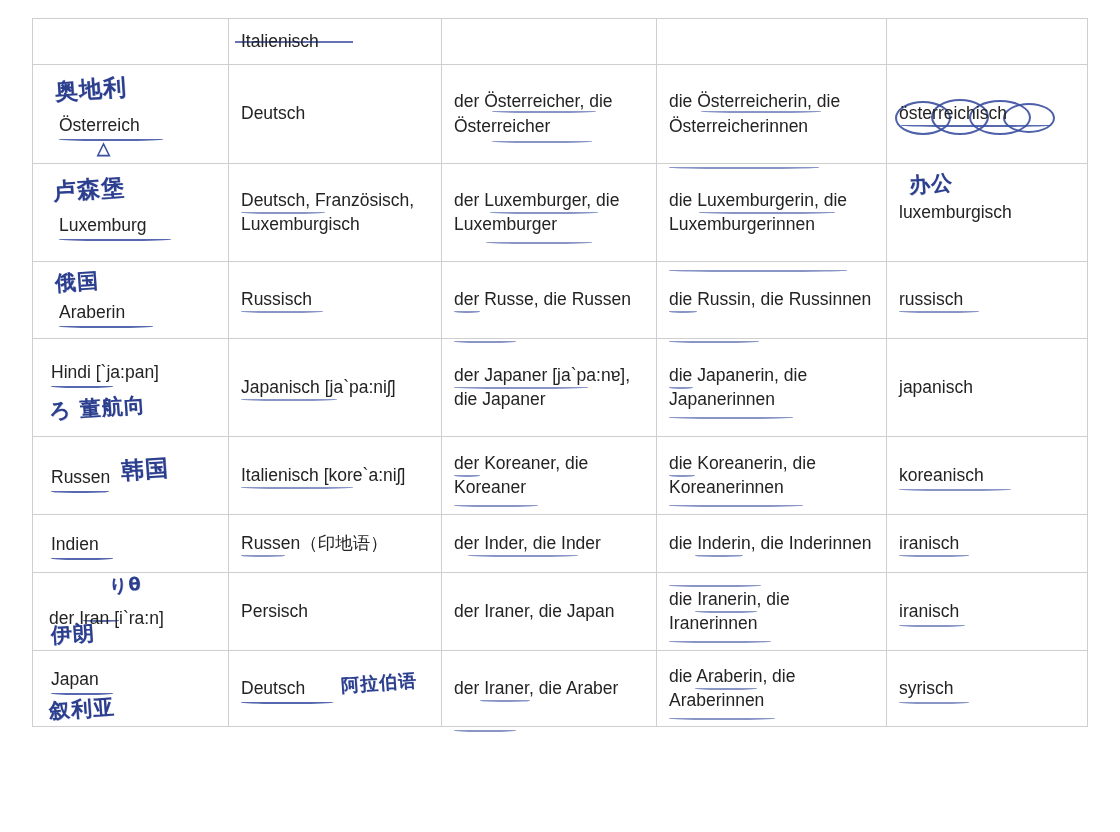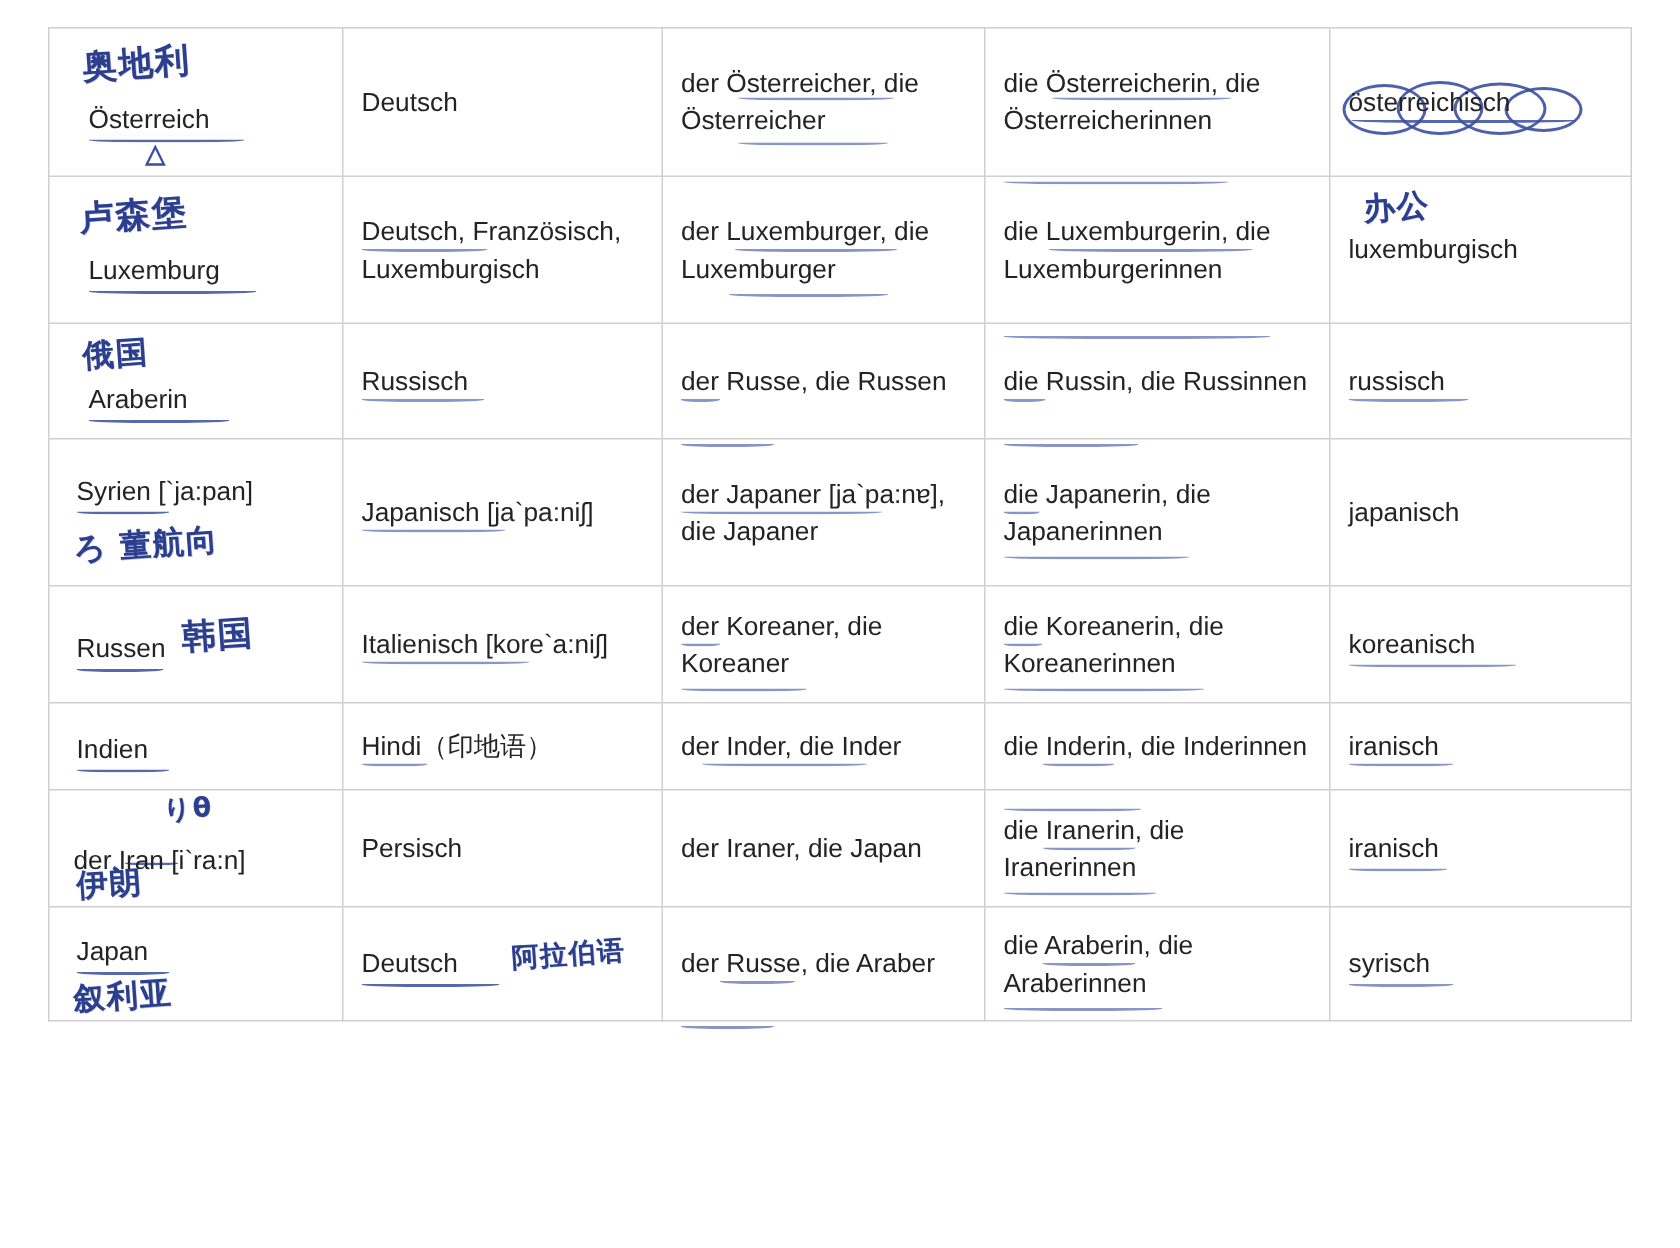--- a/index.html
+++ b/index.html
@@ -121,20 +121,34 @@
   <table class="vocab">
     <colgroup>
       <col class="c1">
         <col class="c2">
         <col class="c3">
         <col class="c4">
         <col class="c5">
     </colgroup>
     <tbody>
 
+      <tr style="height:34px">
+        <td></td>
+        <td>
+          <span class="cell-inner">
+            <span class="strike-word">
+              <span class="lbl">Italienisch</span>
+              <span class="strike-line"></span>
+            </span>
+          </span>
+        </td>
+        <td></td>
+        <td></td>
+        <td></td>
+      </tr>
 
       <tr style="height:99px">
         <td>
           <span class="cell-inner" style="display:block;height:74px">
             <span class="ink big cjk" style="left:10px;top:-4px">奥地利</span>
             <span class="lbl" style="position:absolute;left:14px;top:36px">Österreich</span>
             <span class="u" style="left:14px;top:60px;width:104px"></span>
             <span class="tri" style="left:52px;top:60px">△</span>
           </span>
         </td>
@@ -237,21 +251,21 @@
           <span class="cell-inner">
             <span class="lbl">russisch</span>
             <span class="u light" style="left:0px;top:22px;width:80px"></span>
           </span>
         </td>
       </tr>
 
       <tr style="height:98px">
         <td>
           <span class="cell-inner" style="display:block;height:74px">
-            <span class="lbl" style="position:absolute;left:6px;top:10px">Syrien [`ja:pan]</span>
+            <span class="lbl" style="position:absolute;left:6px;top:10px">Hindi [`ja:pan]</span>
             <span class="u" style="left:6px;top:34px;width:62px"></span>
             <span class="ink med cjk" style="left:4px;top:44px">ろ 董航向</span>
           </span>
         </td>
         <td>
           <span class="cell-inner">
             <span class="lbl">Japanisch [ja`pa:niʃ]</span>
             <span class="u light" style="left:0px;top:22px;width:96px"></span>
           </span>
         </td>
@@ -311,21 +325,21 @@
 
       <tr style="height:58px">
         <td>
           <span class="cell-inner" style="display:block;height:26px">
             <span class="lbl" style="position:absolute;left:6px;top:2px">Indien</span>
             <span class="u" style="left:6px;top:26px;width:62px"></span>
           </span>
         </td>
         <td>
           <span class="cell-inner">
-            <span class="lbl">Hindi（印地语）</span>
+            <span class="lbl">Russen（印地语）</span>
             <span class="u light" style="left:0px;top:22px;width:44px"></span>
           </span>
         </td>
         <td>
           <span class="cell-inner">
             <span class="lbl">der Inder, die Inder</span>
             <span class="u light" style="left:14px;top:22px;width:110px"></span>
           </span>
         </td>
         <td>
@@ -383,21 +397,21 @@
         </td>
         <td>
           <span class="cell-inner">
             <span class="lbl">Deutsch</span>
             <span class="u" style="left:0px;top:24px;width:92px"></span>
             <span class="ink small cjk" style="left:100px;top:-6px">阿拉伯语</span>
           </span>
         </td>
         <td>
           <span class="cell-inner">
-            <span class="lbl">der Russe, die Araber</span>
+            <span class="lbl">der Iraner, die Araber</span>
             <span class="u light" style="left:26px;top:22px;width:50px"></span>
             <span class="u light" style="left:0px;top:52px;width:62px"></span>
           </span>
         </td>
         <td>
           <span class="cell-inner">
             <span class="lbl">die Araberin, die Araberinnen</span>
             <span class="u light" style="left:26px;top:22px;width:62px"></span>
             <span class="u light" style="left:0px;top:52px;width:106px"></span>
           </span>

